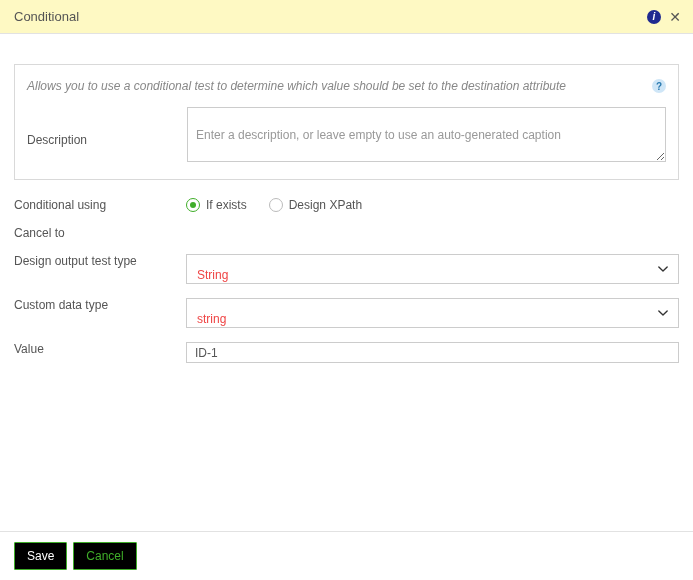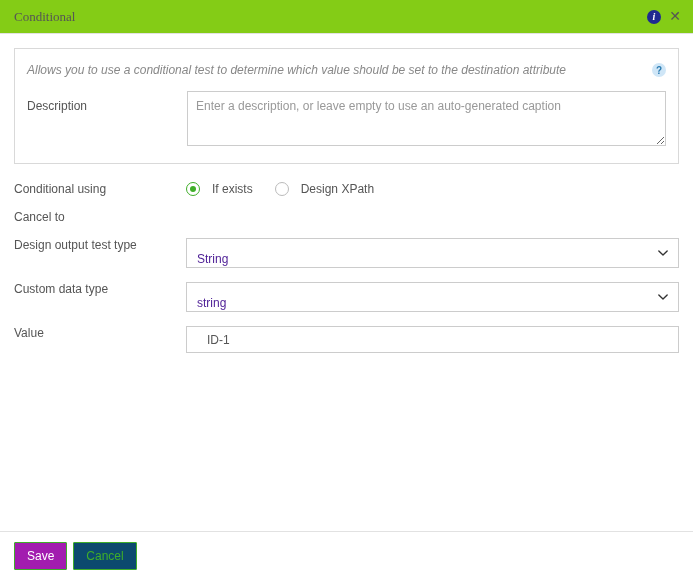--- a/index.html
+++ b/index.html
@@ -8,27 +8,26 @@
     font-family: "Segoe UI", Arial, sans-serif;
     font-size: 12px;
     color: #555;
     background: #fff;
     width: 693px;
     height: 580px;
     position: relative;
   }
   
   .header {
-    background: #84cc16;
+    background: #fef9c3;
     border-bottom: 1px solid #e2e2e2;
     height: 34px;
     display: flex;
     align-items: center;
     padding: 0 10px 0 14px;
-    font-family: Liberation Serif, serif;
   }
   .header-title {
     flex: 1;
     font-size: 13px;
     color: #555;
   }
   .header-icons { display: flex; align-items: center; gap: 6px; }
   .info-icon {
     width: 14px; height: 14px; border-radius: 50%;
     background: #1f2a90; color: #fff; font-size: 10px;
@@ -44,107 +43,108 @@
   
   .content {
     padding: 14px 14px 0 14px;
   }
   
   .panel {
     border: 1px solid #d9d9d9;
     padding: 14px 12px 14px 12px;
     position: relative;
     margin-bottom: 18px;
+    margin-top: 16px;
   }
   .panel-helprow {
     display: flex; align-items: center; margin-bottom: 14px;
   }
   .panel-help {
     font-style: italic;
     color: #888;
     font-size: 12px;
     flex: 1;
   }
   .help-icon {
     width: 14px; height: 14px; border-radius: 50%;
     background: #cfe6f7;
     display: flex; align-items: center; justify-content: center;
     color: #2a7ab0; font-size: 10px; font-weight: bold;
     cursor: pointer;
   }
-  .panel-row { display: flex; align-items: flex-start; }
+  .panel-row { display: flex; align-items: center; }
   .panel-label { width: 160px; padding-top: 8px; color: #555; }
   .panel-input {
     flex: 1;
   }
   textarea.desc {
     width: 100%; height: 55px;
     border: 1px solid #ccc;
-    padding: 7px 8px;
+    padding: 20px 8px;
     font-family: inherit; font-size: 12px;
     resize: both;
     color: #555;
   }
   textarea.desc::placeholder { color: #999; }
   
   .form-row {
     display: flex; align-items: flex-start;
     margin-bottom: 14px;
   }
   .form-label {
     width: 172px; color: #555;
   }
   .form-control { flex: 1; }
   .radio-group { display: flex; gap: 22px; align-items: center; }
-  .radio-item { display: flex; align-items: center; gap: 12px; cursor: pointer; }
+  .radio-item { display: flex; align-items: center; gap: 6px; cursor: pointer; }
   .radio-outer {
     width: 14px; height: 14px; border-radius: 50%;
     border: 1px solid #bbb; display: flex; align-items: center; justify-content: center;
     background: #fff;
   }
   .radio-outer.selected { border-color: #3fae29; }
   .radio-inner {
     width: 6px; height: 6px; border-radius: 50%; background: #3fae29;
   }
   .radio-label { color: #555; }
   .select {
     width: 100%; height: 30px;
     border: 1px solid #ccc; background: #fff;
     display: flex; align-items: center; justify-content: space-between;
     padding: 0 10px; cursor: pointer;
   }
-  .select-text { color: #4c1d95; margin-top: 12px; }
+  .select-text { color: #ef4444; margin-top: 12px; }
   .chevron {
     width: 10px; height: 10px;
     display: flex; align-items: center; justify-content: center;
   }
   .chevron svg { display:block; }
   .text-input {
-    width: 100%; height: 27px;
+    width: 100%; height: 21px;
     border: 1px solid #ccc; background: #fff;
-    padding: 0 20px; font-family: inherit; font-size: 12px; color: #555;
+    padding: 0 8px; font-family: inherit; font-size: 12px; color: #555;
   }
   
   .footer {
     position: absolute; left: 0; right: 0; bottom: 0;
     border-top: 1px solid #e2e2e2;
     padding: 10px 14px;
     display: flex; gap: 6px;
   }
   .btn {
     height: 28px; padding: 0 12px;
     font-size: 12px; cursor: pointer;
     display: inline-flex; align-items: center; justify-content: center;
     border-radius: 1px;
   }
   .btn-primary {
-    background: #a21caf; color: #fff; border: 1px solid #3fae29;
+    background: #000000; color: #fff; border: 1px solid #3fae29;
   }
   .btn-secondary {
-    background: #0c4a6e; color: #3fae29; border: 1px solid #3fae29;
+    background: #000000; color: #3fae29; border: 1px solid #3fae29;
   }
 </style>
 </head>
 <body>
 
 <div class="header">
   <div class="header-title">Conditional</div>
   <div class="header-icons">
     <div class="info-icon">i</div>
     <div class="close-icon">✕</div>

